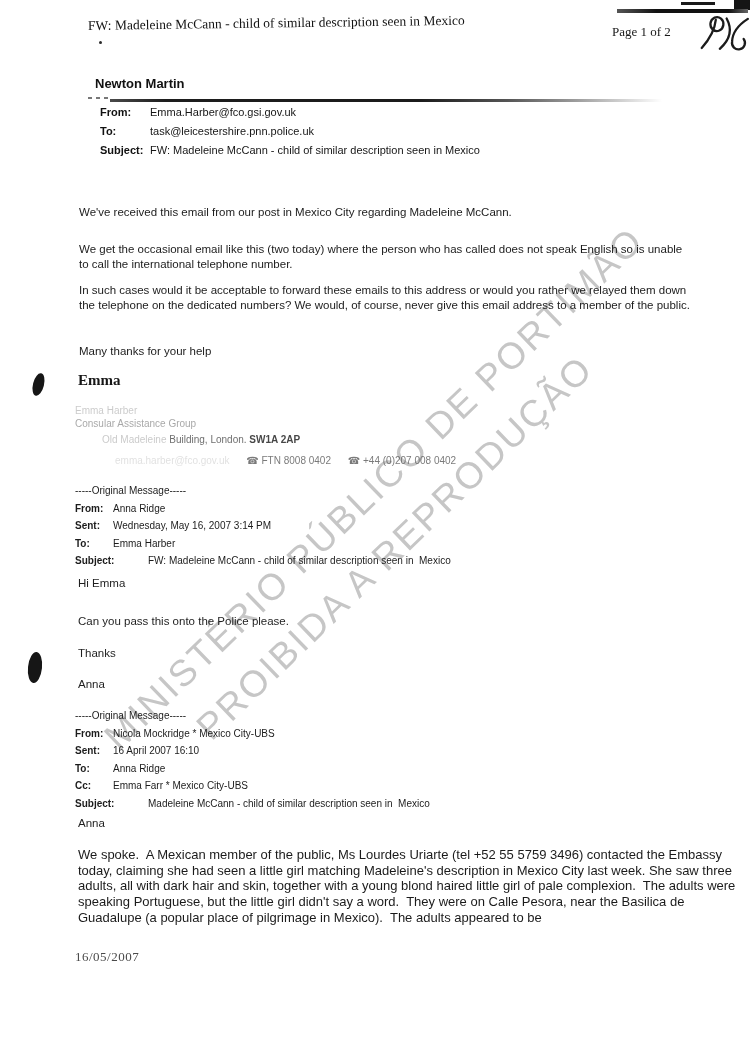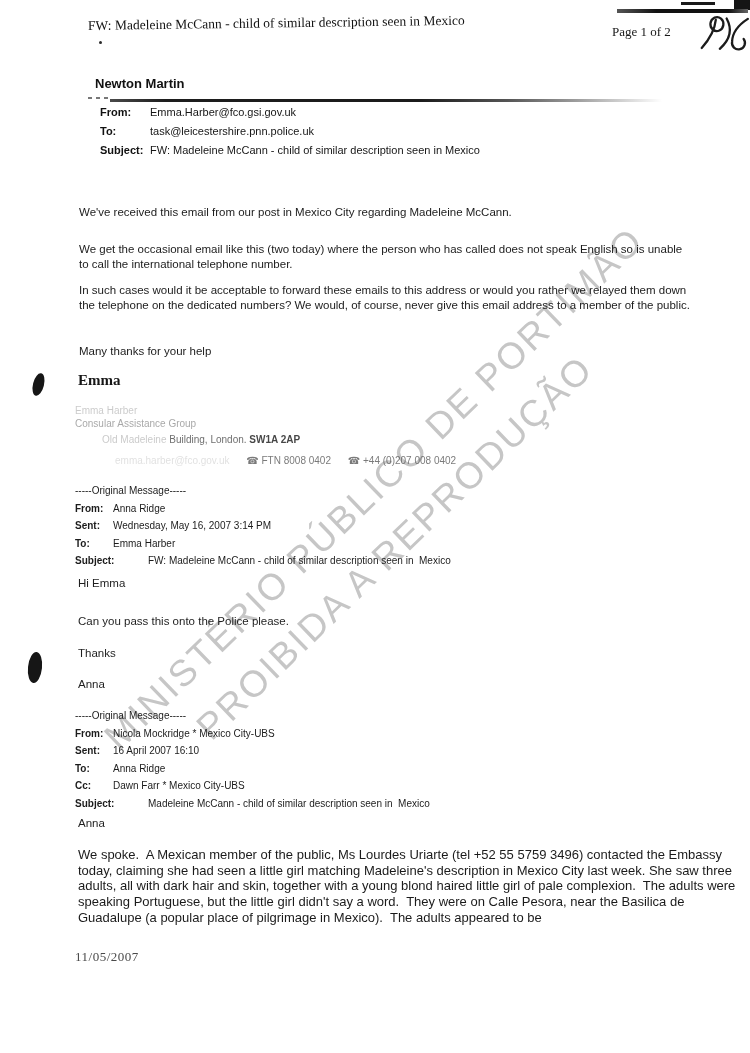--- a/index.html
+++ b/index.html
@@ -173,28 +173,28 @@
     <div class="om-row">
       <span class="lbl">From:</span><span class="val">Nicola Mockridge * Mexico City-UBS</span>
     </div>
     <div class="om-row">
       <span class="lbl">Sent:</span><span class="val">16 April 2007 16:10</span>
     </div>
     <div class="om-row">
       <span class="lbl">To:</span><span class="val">Anna Ridge</span>
     </div>
     <div class="om-row">
-      <span class="lbl">Cc:</span><span class="val">Dawn Farr * Mexico City-UBS</span>
+      <span class="lbl">Cc:</span><span class="val">Emma Farr * Mexico City-UBS</span>
     </div>
     <div class="om-row subject">
       <span class="lbl">Subject:</span><span class="val">Madeleine McCann - child of similar description seen in  Mexico</span>
     </div>
   </div>
 
   <div class="abs inline-line anna2">Anna</div>
   <div class="abs finalp">We spoke.  A Mexican member of the public, Ms Lourdes Uriarte (tel +52 55 5759 3496) contacted the Embassy today, claiming she had seen a little girl matching Madeleine's description in Mexico City last week. She saw three adults, all with dark hair and skin, together with a young blond haired little girl of pale complexion.  The adults were speaking Portuguese, but the little girl didn't say a word.  They were on Calle Pesora, near the Basilica de Guadalupe (a popular place of pilgrimage in Mexico).  The adults appeared to be</div>
 
-  <div class="abs footer-date">11/05/2007</div>
+  <div class="abs footer-date">16/05/2007</div>
 
   <div class="abs blob blob1"></div>
   <div class="abs blob blob2"></div>
 
 </div>
 
 </body></html>

